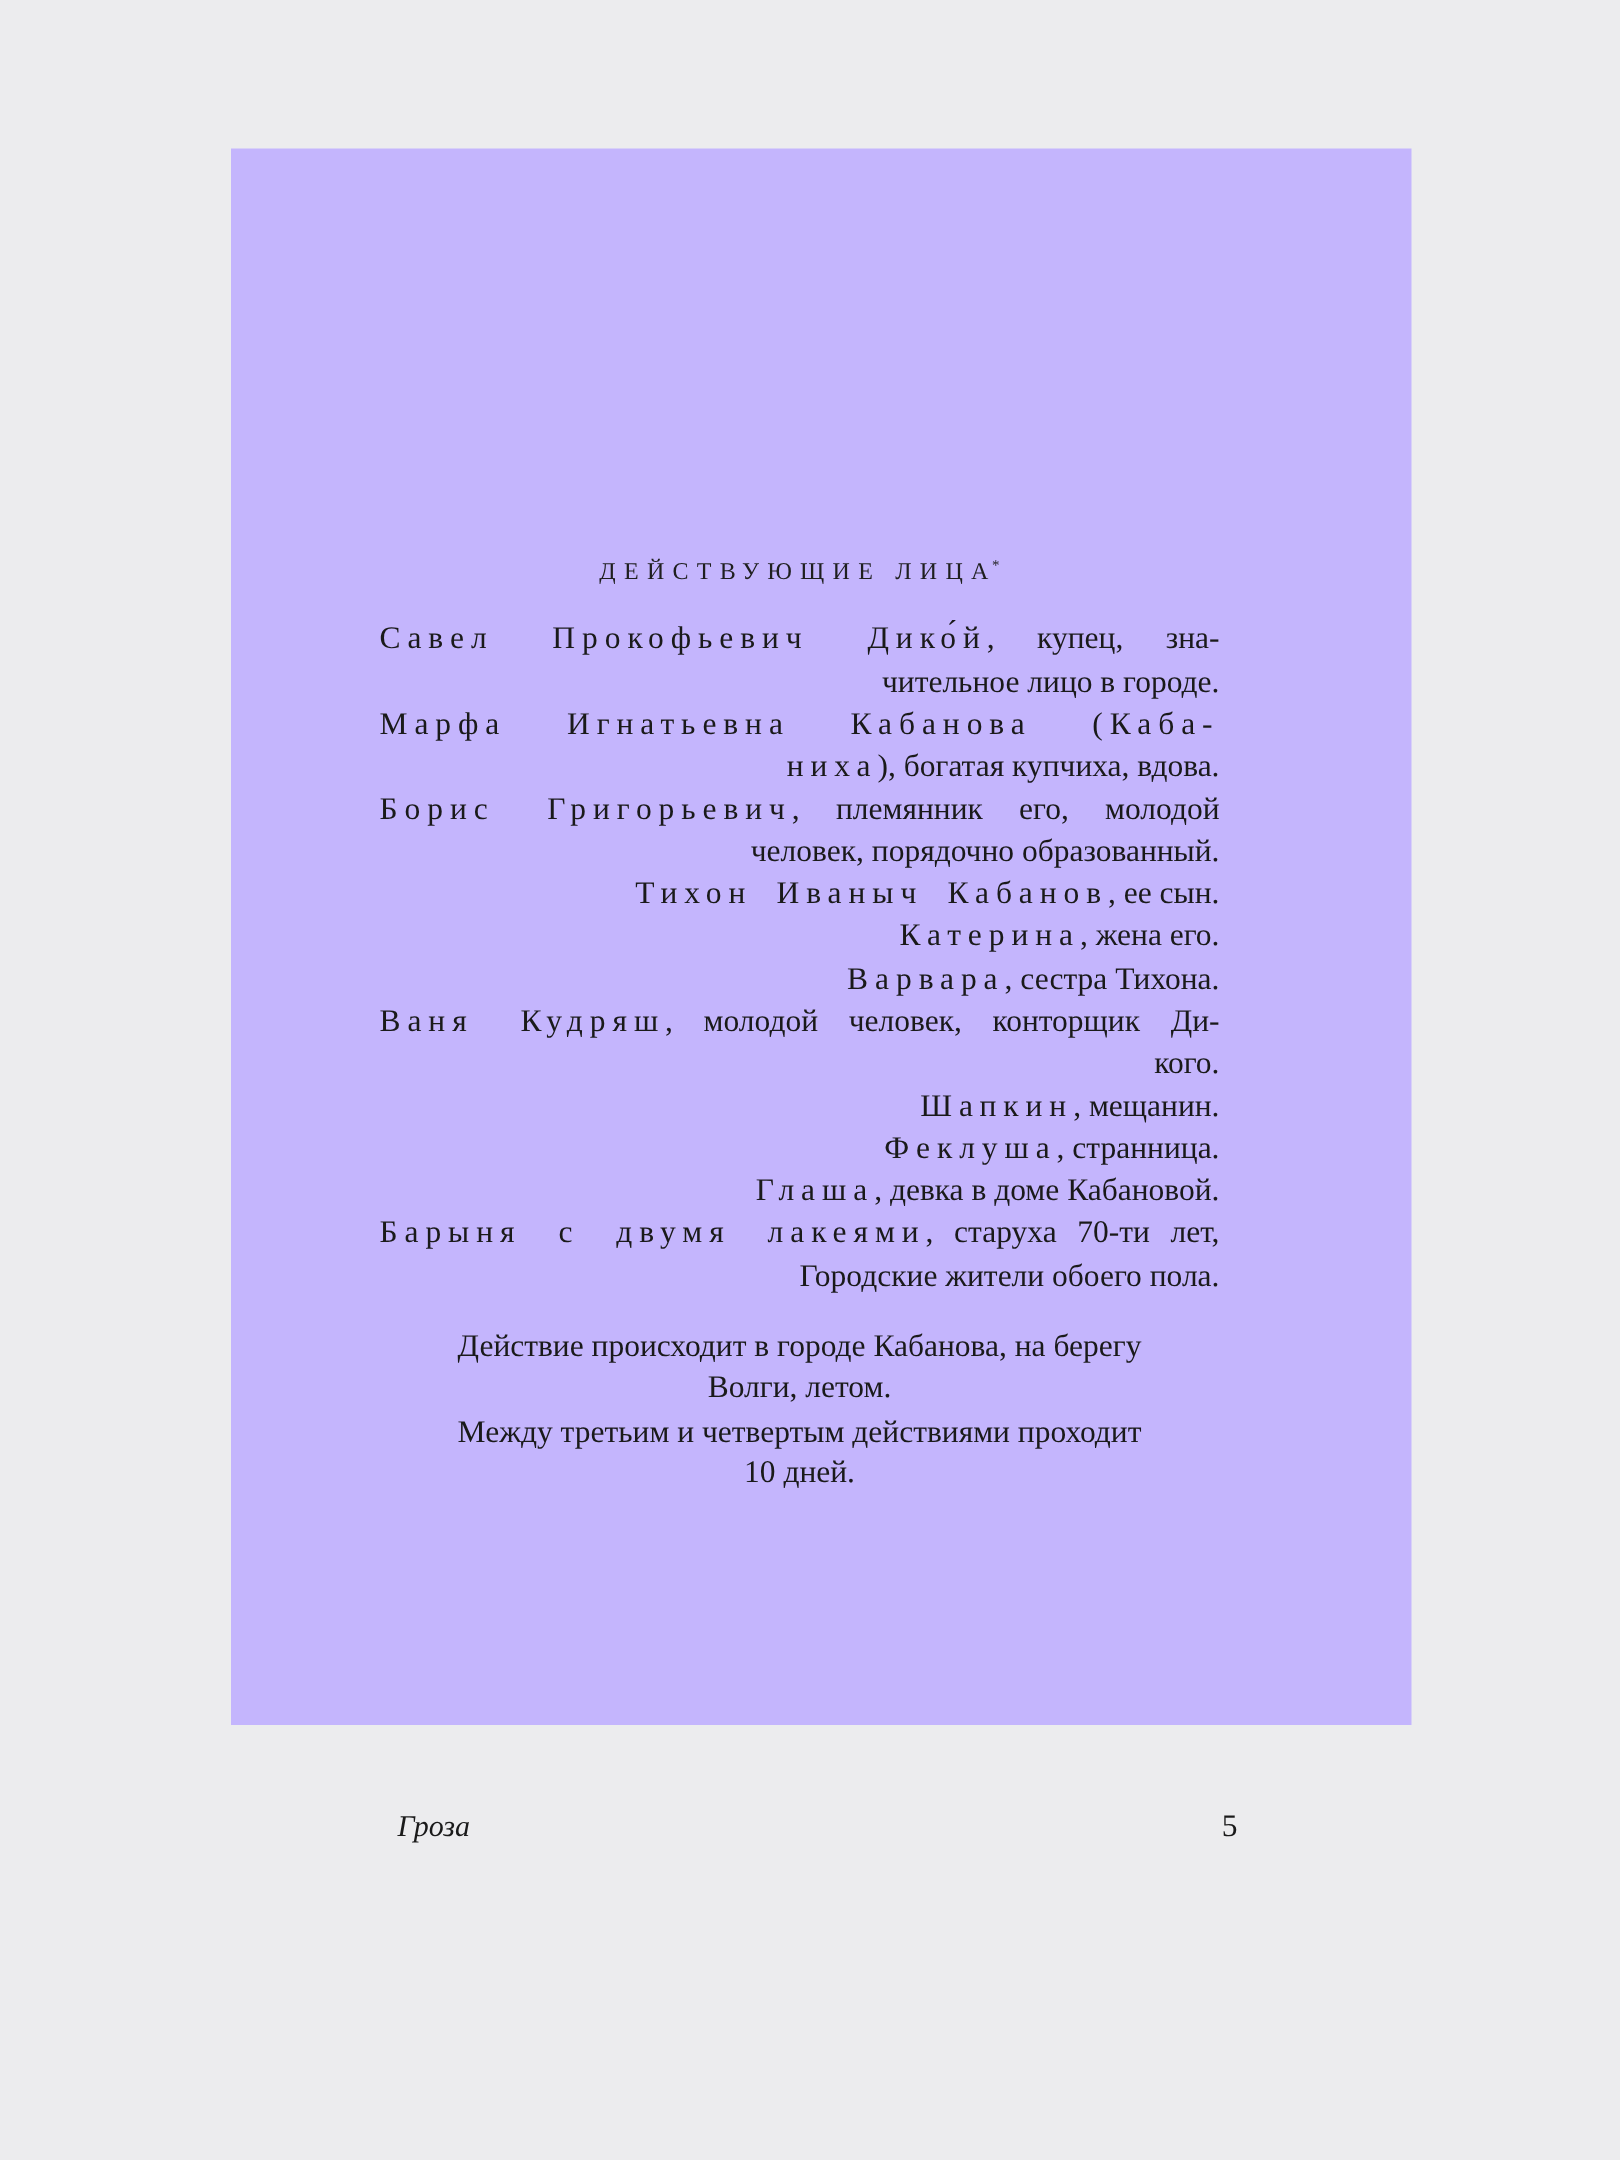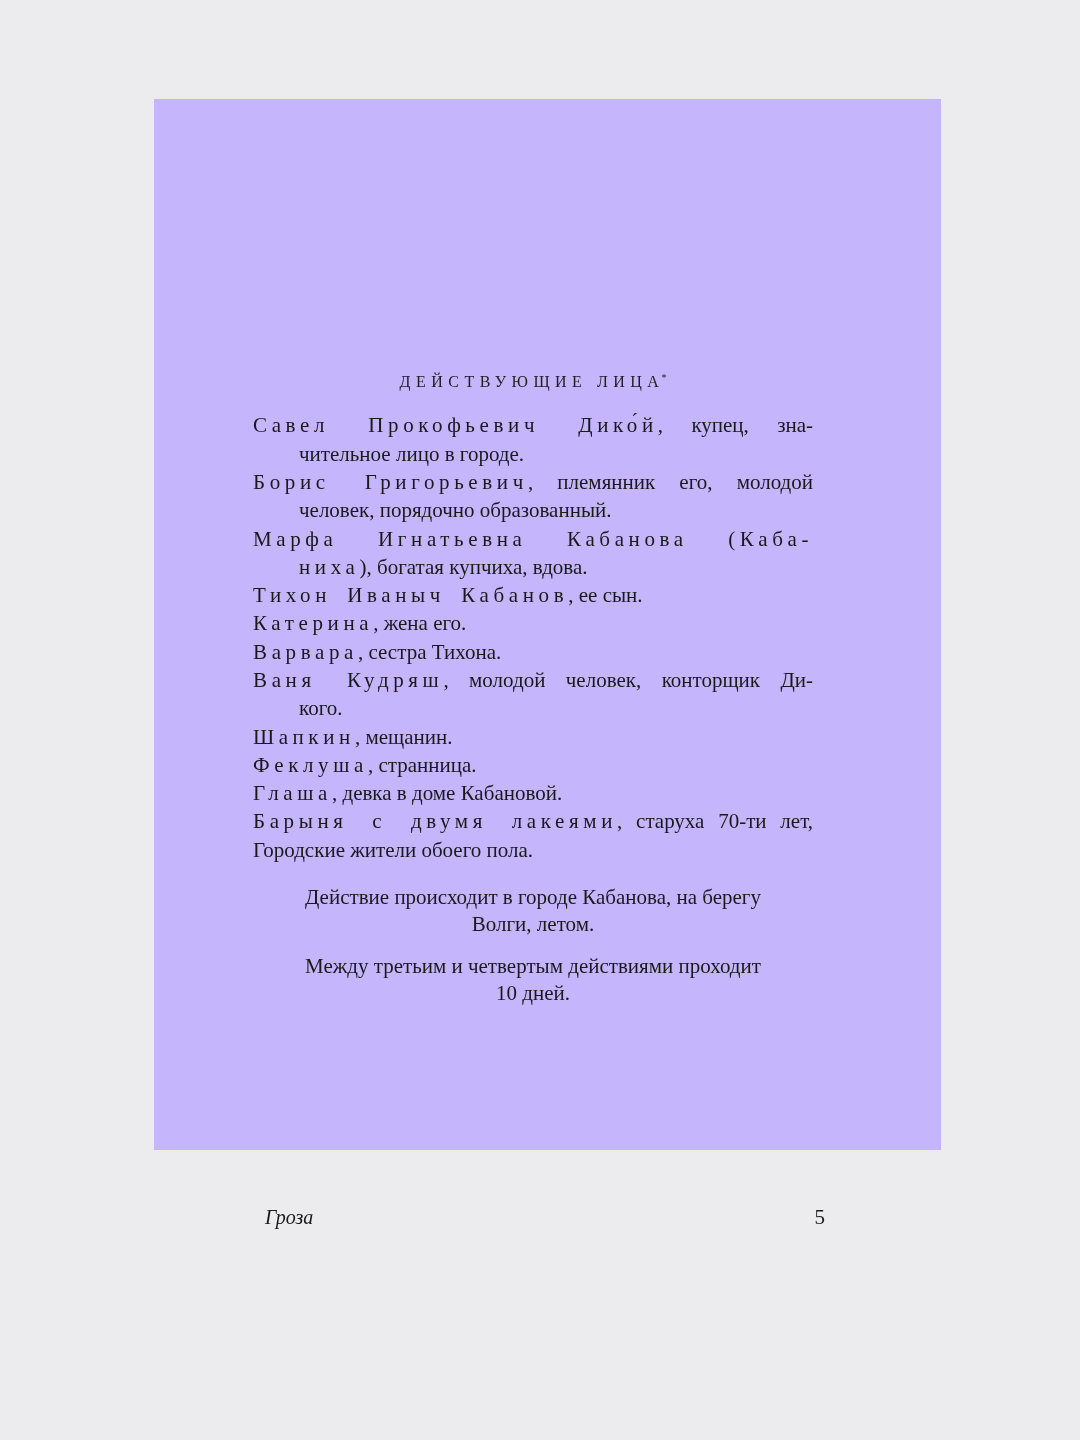--- a/index.html
+++ b/index.html
@@ -34,38 +34,39 @@
     color: #1f1f1f;
   }
   .title sup {
     font-size: 10px;
     letter-spacing: 0;
     margin-left: -3px;
   }
   .cast .line {
     font-size: 21px;
     line-height: 28.3px;
+    text-align: right;
   }
   .line.indent { padding-left: 46px; }
   .line.fill {
     text-align: justify;
     text-align-last: justify;
   }
   .sp {
     letter-spacing: 0.22em;
     word-spacing: 0.3em;
   }
   .it { font-style: italic; }
   sup.fn-mark {
     font-size: 0.6em;
     line-height: 0;
   }
   .notes { margin-top: 20px; }
   .note { margin: 0; }
-  .note + .note { margin-top: 15px; }
+  .note + .note { margin-top: 3px; }
   .note-line {
     text-align: center;
     font-size: 21px;
     line-height: 27px;
   }
   .footnote { margin-top: 23px; }
   .fn-rule {
     width: 116px;
     height: 2px;
     background: #3c3c3c;
@@ -103,26 +104,26 @@
 <div class="paper">
 
   <h1 class="title"><span>ДЕЙСТВУЮЩИЕ ЛИЦА</span><sup>*</sup></h1>
 
   <div class="cast">
       <div>
         <div class="line fill"><span class="sp">Савел Прокофьевич Дико́й</span><span>, купец, зна-</span></div>
         <div class="line indent"><span>чительное лицо в городе.</span></div>
       </div>
       <div>
+        <div class="line fill"><span class="sp">Марфа Игнатьевна Кабанова (Каба-</span></div>
+        <div class="line indent"><span class="sp">ниха</span><span>), богатая купчиха, вдова.</span></div>
+      </div>
+      <div>
         <div class="line fill"><span class="sp">Борис Григорьевич</span><span>, племянник его, молодой</span></div>
         <div class="line indent"><span>человек, порядочно образованный.</span></div>
-      </div>
-      <div>
-        <div class="line fill"><span class="sp">Марфа Игнатьевна Кабанова (Каба-</span></div>
-        <div class="line indent"><span class="sp">ниха</span><span>), богатая купчиха, вдова.</span></div>
       </div>
       <div>
         <div class="line"><span class="sp">Тихон Иваныч Кабанов</span><span>, ее сын.</span></div>
       </div>
       <div>
         <div class="line"><span class="sp">Катерина</span><span>, жена его.</span></div>
       </div>
       <div>
         <div class="line"><span class="sp">Варвара</span><span>, сестра Тихона.</span></div>
       </div>

